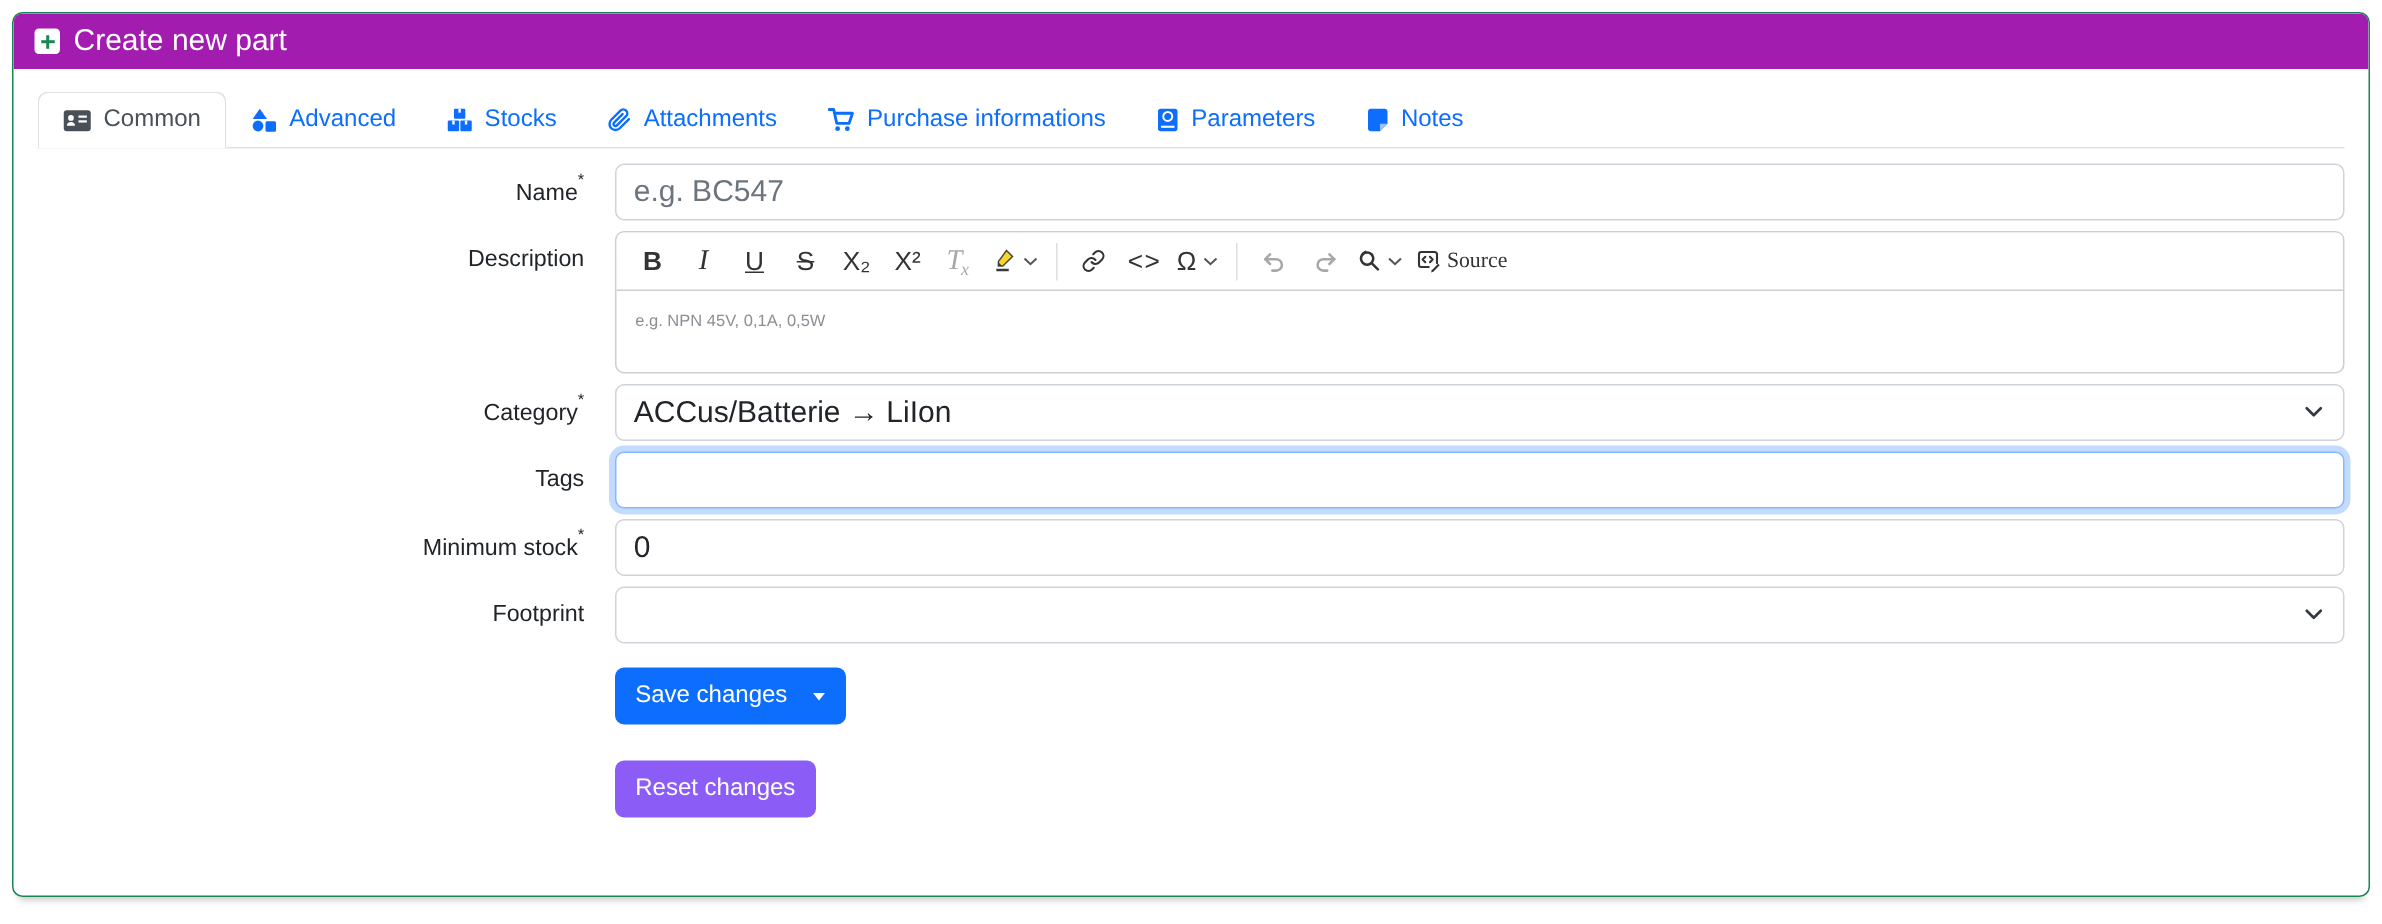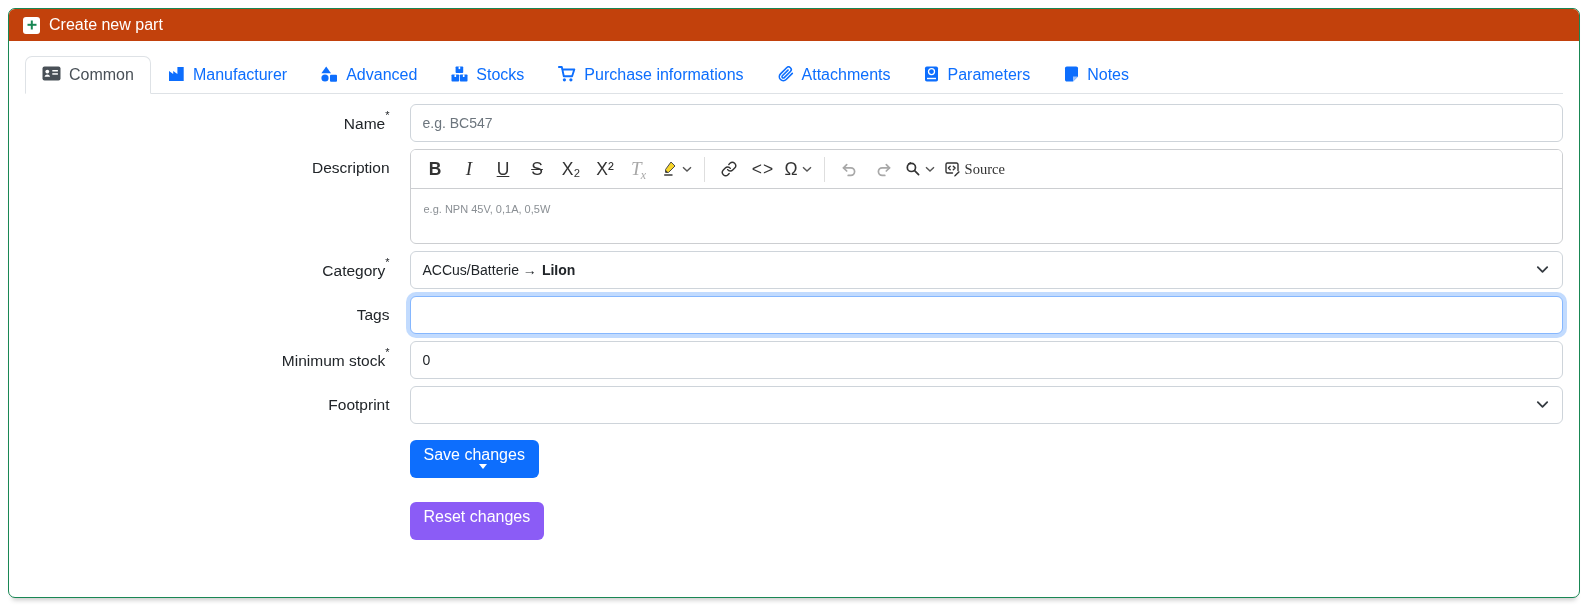--- a/index.html
+++ b/index.html
@@ -11,60 +11,60 @@
     font-size: 16px; color: #212529;
   }
   .card {
     margin: 8px; min-height: 590px;
     border: 1px solid #198754; border-radius: 7px;
     background: #fff;
     box-shadow: 0 6px 5px -4px rgba(0,0,0,0.22);
     overflow: hidden;
   }
   .card-header {
-    background: #c2410c; color: #fff;
+    background: #a21caf; color: #fff;
     padding: 7px 14px; display: flex; align-items: center; gap: 9px;
-    font-size: 16px;
+    font-size: 20px;
   }
   .plus-square { width: 17px; height: 17px; background: #fff; border-radius: 3px; position: relative; }
   .plus-square::before, .plus-square::after {
     content: ""; position: absolute; background: #198754; left: 50%; top: 50%;
   }
   .plus-square::before { width: 9px; height: 2.4px; transform: translate(-50%,-50%); }
   .plus-square::after  { width: 2.4px; height: 9px; transform: translate(-50%,-50%); }
   .card-body { padding: 15px 16px 40px 16px; }
 
   
   .nav-tabs {
     display: flex; list-style: none; margin: 0 0 10px 0; padding: 0;
     border-bottom: 1px solid #dee2e6;
   }
   .nav-link {
-    display: flex; gap: 8px;
+    display: flex; align-items: center; gap: 8px;
     padding: 9px 16px; color: #0d6efd; cursor: pointer;
     border: 1px solid transparent; border-radius: 7px 7px 0 0;
     margin-bottom: -1px; text-decoration: none; white-space: nowrap;
   }
   .nav-link.active {
     color: #495057; background: #fff;
     border-color: #dee2e6 #dee2e6 #fff #dee2e6;
   }
   .ticon { display: inline-flex; flex: none; }
 
   
   .form-row { display: flex; margin-bottom: 7px; }
   .col-label {
     width: 25%; flex: none; text-align: right; padding: 7px 20px 0 0;
     font-weight: 400; font-size: 15.5px; line-height: 1.5;
   }
   .col-label sup { font-size: 11px; top: -4px; position: relative; }
   .col-control { flex: 1; min-width: 0; position: relative; }
   .form-control, .form-select {
     width: 100%; height: 38px; padding: 6px 12px;
-    font-size: 14px; font-family: inherit; color: #212529;
+    font-size: 20px; font-family: inherit; color: #212529;
     background: #fff; border: 1px solid #ced4da; border-radius: 6px;
     outline: none; display: flex; align-items: center;
   }
   .form-control::placeholder { color: #6c757d; }
   .form-select { padding-right: 40px; cursor: pointer; }
   .select-chevron { position: absolute; right: 13px; top: 11px; pointer-events: none; }
   .focus-ring {
     border-color: #86b7fe !important;
     box-shadow: 0 0 0 4px rgba(13,110,253,.25);
   }
@@ -86,28 +86,28 @@
   .tb-italic { font-style: italic; font-family: "Liberation Serif", serif; font-size: 19px; }
   .tb-underline { text-decoration: underline; }
   .tb-strike { text-decoration: line-through; }
   .tb-disabled { color: #a8a8a8 !important; cursor: default; }
   .tb-sep { width: 1px; height: 25px; background: #dedede; margin: 0 7px; flex: none; }
   .tb-sub { font-size: 12px; font-style: italic; position: relative; top: 4px; left: -1px; }
   .tb-source-label { font-size: 14.5px; color: #333; font-family: Liberation Serif, serif; }
   .editor-content { min-height: 54px; padding: 14px 13px; color: #8a8f94; font-size: 11px; cursor: text; }
 
   
-  .cat-bold { font-weight: 700; margin-left: 5px; }
+  .cat-bold { font-weight: 400; margin-left: 5px; }
 
   
   .btn-area { margin-left: 25%; margin-top: 16px; }
   .btn {
     display: inline-flex; align-items: center; height: 38px;
     padding: 6px 14px; border: none; border-radius: 6px;
-    font-size: 16px; font-family: inherit; color: #fff; cursor: pointer; flex-direction: column;
+    font-size: 16px; font-family: inherit; color: #fff; cursor: pointer;
   }
   .btn-primary { background: #0d6efd; }
   .btn-secondary { background: #8b5cf6; margin-top: 24px; }
   .caret-down {
     display: inline-block; margin-left: 17px;
     border-left: 4.5px solid transparent; border-right: 4.5px solid transparent;
     border-top: 5px solid #fff;
   }
 </style>
 </head>
@@ -130,30 +130,20 @@
                 <circle cx="5.3" cy="5.6" r="1.9" fill="#fff"></circle>
                 <path d="M2.6 10.8c0-1.5 1.2-2.4 2.7-2.4s2.7.9 2.7 2.4z" fill="#fff"></path>
                 <rect x="10.3" y="4" width="5.6" height="1.5" fill="#fff"></rect>
                 <rect x="10.3" y="7.2" width="5.6" height="1.5" fill="#fff"></rect>
               </svg>
         </span>
         <span>Common</span>
       </a>
         </li>
 
-      <li>
-          <a class="nav-link">
-        <span class="ticon">
-          <svg width="17" height="16" viewBox="0 0 17 16">
-                <path d="M1 15V5l4.2 3V5l4.2 3V1h6.3v14z" fill="#0d6efd"></path>
-              </svg>
-        </span>
-        <span>Manufacturer</span>
-      </a>
-        </li>
 
       <li>
           <a class="nav-link">
         <span class="ticon">
           <svg width="17" height="16" viewBox="0 0 17 16">
                 <polygon points="5.2,0.5 10,7.3 0.4,7.3" fill="#0d6efd"></polygon>
                 <circle cx="4" cy="12" r="3.6" fill="#0d6efd"></circle>
                 <rect x="9" y="8.8" width="7" height="7" rx="1" fill="#0d6efd"></rect>
               </svg>
         </span>
@@ -173,38 +163,38 @@
                 <rect x="11.9" y="8.4" width="1.6" height="2.6" fill="#fff"></rect>
               </svg>
         </span>
         <span>Stocks</span>
       </a>
         </li>
 
       <li>
           <a class="nav-link">
         <span class="ticon">
+          <svg width="16" height="16" viewBox="0 0 24 24" fill="none" stroke="#0d6efd" stroke-width="2.4" stroke-linecap="round" stroke-linejoin="round">
+                <path d="M21.44 11.05l-9.19 9.19a6 6 0 0 1-8.49-8.49l9.19-9.19a4 4 0 0 1 5.66 5.66l-9.2 9.19a2 2 0 0 1-2.83-2.83l8.49-8.48"></path>
+              </svg>
+        </span>
+        <span>Attachments</span>
+      </a>
+        </li>
+
+      <li>
+          <a class="nav-link">
+        <span class="ticon">
           <svg width="18" height="16" viewBox="0 0 18 16">
                 <path d="M0.8 1h3l2 9.2h8.3l2.2-6.7H4.2" fill="none" stroke="#0d6efd" stroke-width="1.9" stroke-linecap="round" stroke-linejoin="round"></path>
                 <circle cx="6.4" cy="13.8" r="1.6" fill="#0d6efd"></circle>
                 <circle cx="12.9" cy="13.8" r="1.6" fill="#0d6efd"></circle>
               </svg>
         </span>
         <span>Purchase informations</span>
-      </a>
-        </li>
-
-      <li>
-          <a class="nav-link">
-        <span class="ticon">
-          <svg width="16" height="16" viewBox="0 0 24 24" fill="none" stroke="#0d6efd" stroke-width="2.4" stroke-linecap="round" stroke-linejoin="round">
-                <path d="M21.44 11.05l-9.19 9.19a6 6 0 0 1-8.49-8.49l9.19-9.19a4 4 0 0 1 5.66 5.66l-9.2 9.19a2 2 0 0 1-2.83-2.83l8.49-8.48"></path>
-              </svg>
-        </span>
-        <span>Attachments</span>
       </a>
         </li>
 
       <li>
           <a class="nav-link">
         <span class="ticon">
           <svg width="15" height="16" viewBox="0 0 15 16">
                 <rect x="1" y="0.5" width="13" height="15" rx="1.8" fill="#0d6efd"></rect>
                 <circle cx="7.5" cy="5.6" r="3" fill="none" stroke="#fff" stroke-width="1.3"></circle>
                 <rect x="3" y="11.8" width="9" height="1.4" fill="#fff"></rect>

